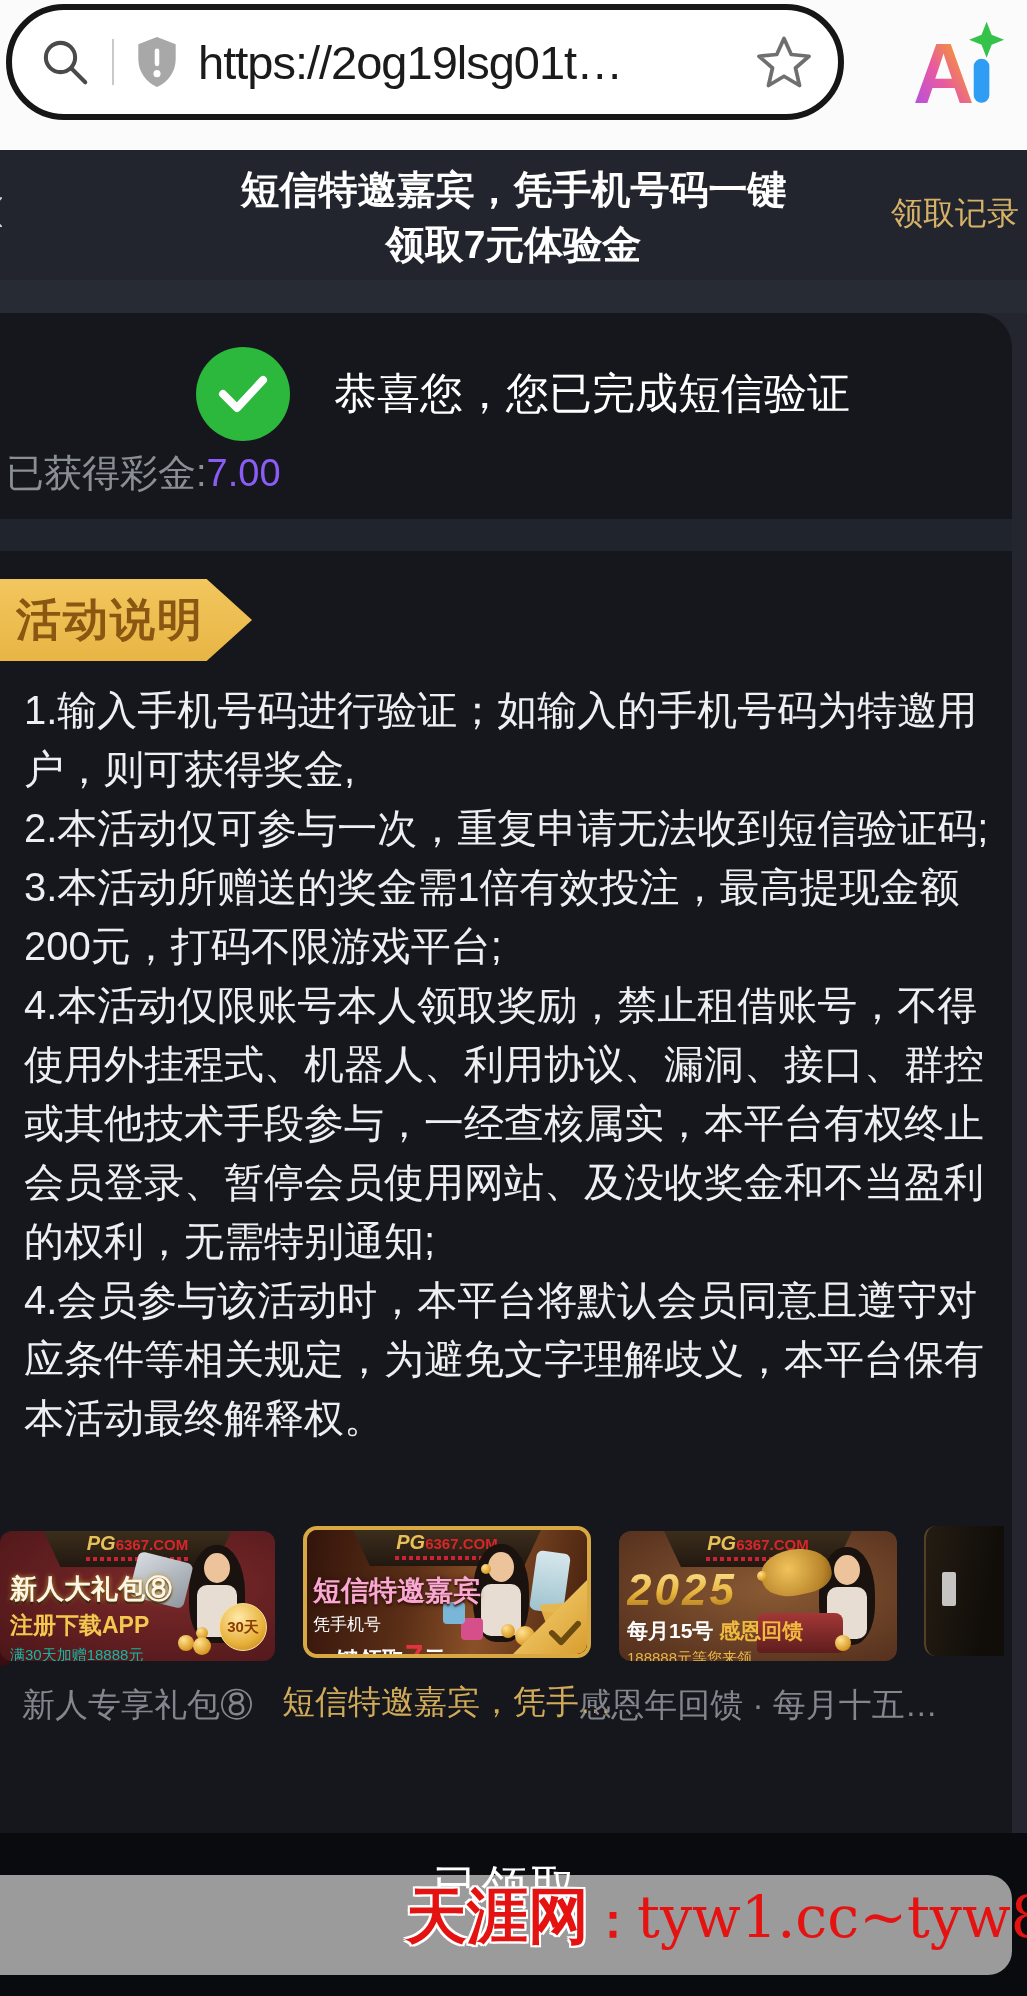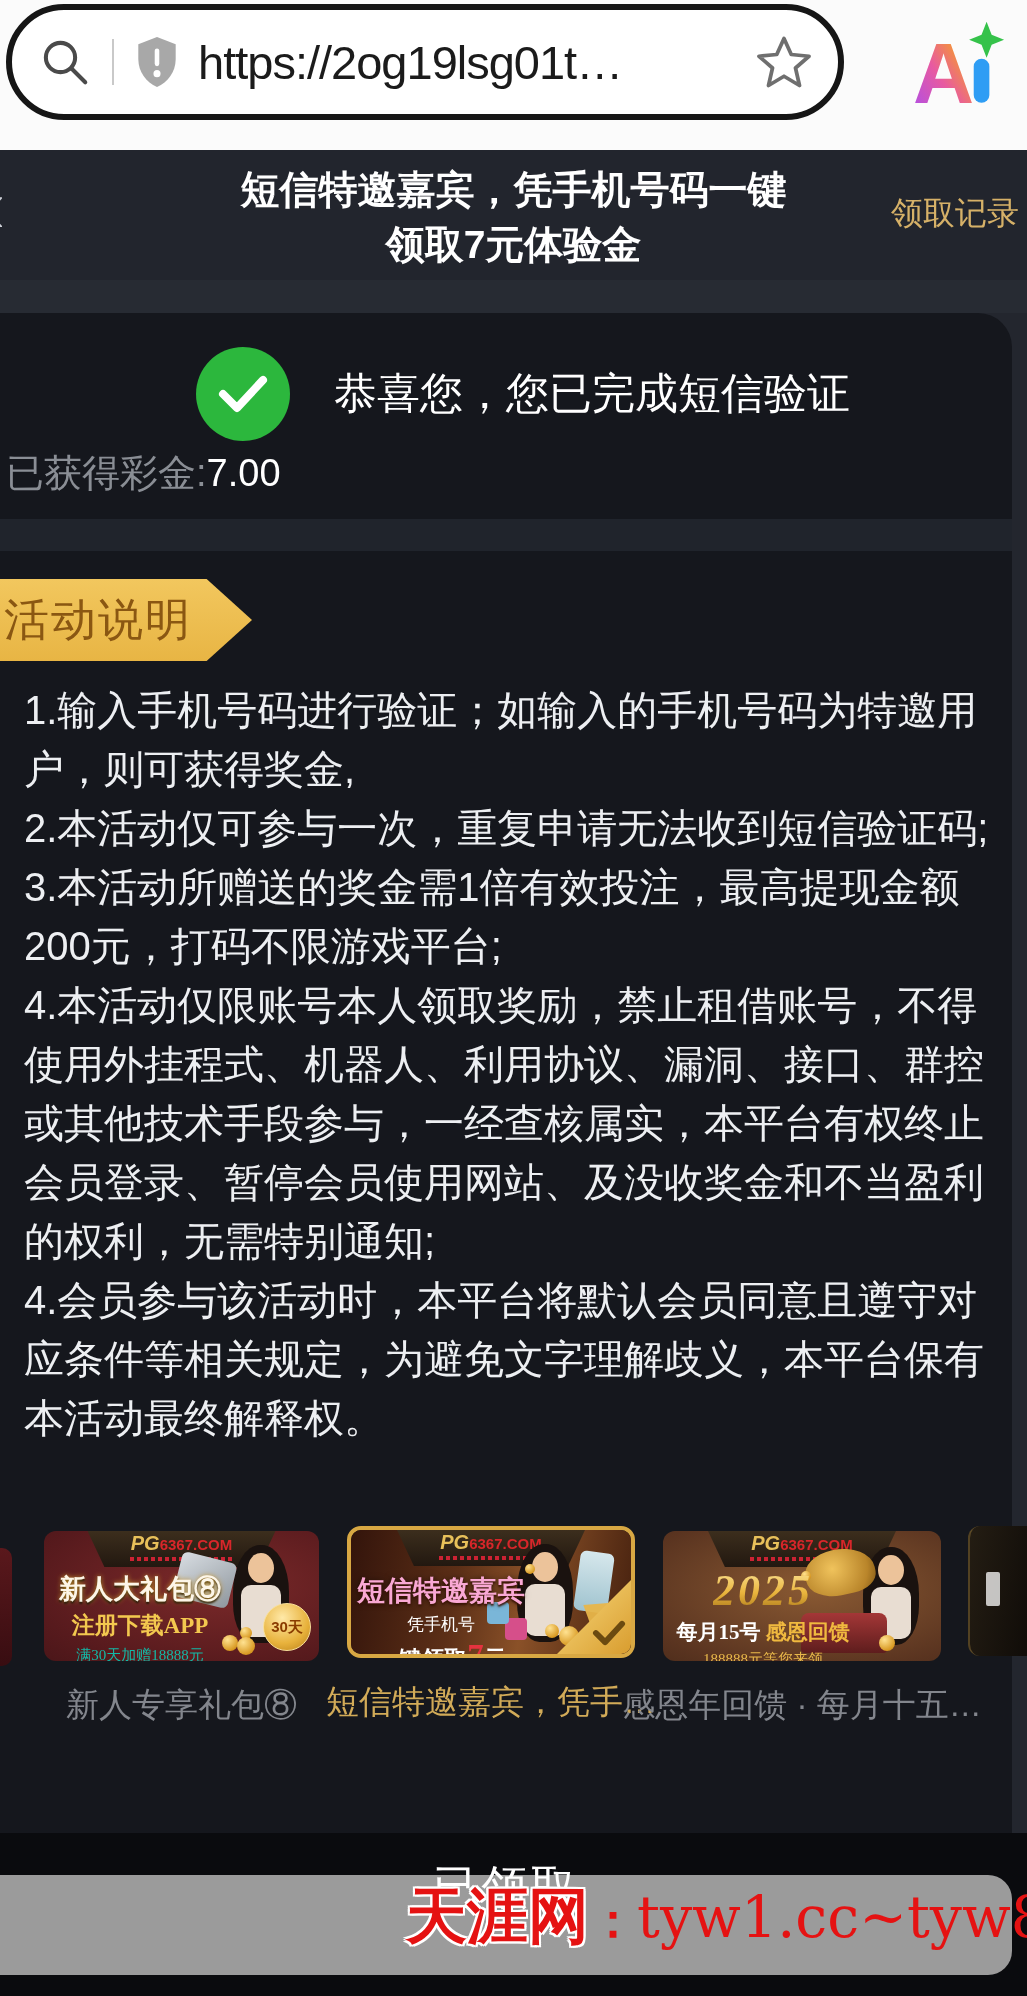--- a/index.html
+++ b/index.html
@@ -39,41 +39,41 @@
 
   .success-row { display:flex; align-items:center; padding:34px 0 0 196px; gap:44px; }
   .check-circle {
     width:94px; height:94px; border-radius:50%; background:#2cb73d; flex:none;
     display:flex; align-items:center; justify-content:center;
   }
   .success-text { color:#fff; font-size:43px; font-weight:500; white-space:nowrap; }
 
   .bonus-line { margin:10px 0 0 6px; font-size:38px; height:44px; line-height:44px; }
   .bonus-label { color:#8a8e95; }
-  .bonus-value { color:#ffffff; }
+  .bonus-value { color:#8b5cf6; }
 
   .section-divider { margin-top:24px; height:32px; background:#20242c; }
 
   .rules-badge {
     margin-top:28px; width:252px; height:82px;
     background:linear-gradient(#f2c75e,#e8b544);
     clip-path:polygon(0 0, 82% 0, 100% 50%, 82% 100%, 0 100%);
     display:flex; align-items:center;
   }
-  .rules-badge span { color:#8a5712; font-size:45px; font-weight:normal; padding-left:4px; letter-spacing:2px; }
+  .rules-badge span { color:#8a5712; font-size:45px; font-weight:bold; padding-left:16px; letter-spacing:2px; }
 
   .rules-text { margin-top:20px; padding:0 10px 0 24px; height:770px; overflow:hidden;
     color:#edeff2; font-size:40px; line-height:59px; }
   .rules-text p { margin:0; }
 
   
   .carousel { position:absolute; left:0; top:1213px; width:1027px; height:210px; }
   .sliver-left { position:absolute; left:0; top:22px; width:12px; height:118px;
     border-radius:0 10px 10px 0; background:linear-gradient(#5a181c,#380d11); }
-  .car-track { display:flex; align-items:flex-start; padding-left:44px; gap:28px; }
+  .car-track { display:flex; align-items:flex-start; gap:28px; }
   .car-item { display:flex; flex-direction:column; align-items:center; flex:none; }
   .banner { position:relative; border-radius:12px; overflow:hidden; height:130px; width:100%; }
   .w1 { width:275px; } .w2 { width:288px; } .w3 { width:278px; }
   .mt5 .banner { margin-top:5px; }
   .banner.active-b { height:132px; border:4px solid #d8a843; border-radius:14px; box-sizing:border-box; width:288px; }
 
   .b1bg { position:absolute; inset:0; background:radial-gradient(140% 130% at 62% 42%, #7c2a2a 0%, #571a1d 48%, #2c0c0f 100%); }
   .b2bg { position:absolute; inset:0; background:linear-gradient(100deg,#33140b 0%,#5c2f17 38%,#8a5128 62%,#45200e 100%); }
   .b3bg { position:absolute; inset:0; background:radial-gradient(130% 120% at 55% 45%, #8a5a33 0%, #5a3420 52%, #2c190f 100%); }
 
@@ -81,21 +81,21 @@
     position:absolute; top:0; left:50%; transform:translateX(-50%);
     width:188px; height:36px; background:linear-gradient(#3c2e1d,#221810);
     clip-path:polygon(0 0,100% 0,91% 100%,9% 100%);
     text-align:center; line-height:24px;
   }
   .pg-ribbon .pg { color:#e8c05a; font-weight:bold; font-style:italic; font-size:20px; }
   .pg-ribbon .com { color:#d8262a; font-weight:bold; font-size:15px; }
   .pg-sub { height:4px; width:55%; margin:0 auto;
     background:repeating-linear-gradient(90deg,#c23 0 4px,transparent 4px 7px); }
 
-  .btext { position:absolute; text-align:center;font-family:Liberation Serif, serif; }
+  .btext { position:absolute; text-align:left; }
   .b1text { left:10px; top:40px; width:172px; }
   .b1title { font-size:27px; font-weight:bold; color:#fdf6e8; text-shadow:0 0 5px #c9962e,0 2px 2px #000; white-space:nowrap; }
   .b1sub { font-size:23px; font-weight:bold; color:#f3c84f; margin-top:3px; }
   .b1note { font-size:15px; color:#14b8a6; margin-top:5px; white-space:nowrap; }
 
   .b2text { left:6px; top:42px; width:168px; }
   .b2title { font-size:28px; font-weight:bold; color:#f9a8d4; text-shadow:0 2px 2px #3a1404,0 0 6px #00000088; white-space:nowrap; }
   .b2sub { font-size:17px; color:#fff; margin-top:3px; }
   .b2note { font-size:23px; font-weight:bold; color:#fff; margin-top:2px; white-space:nowrap; }
   .b2amount { color:#e4333f; font-size:33px; }

